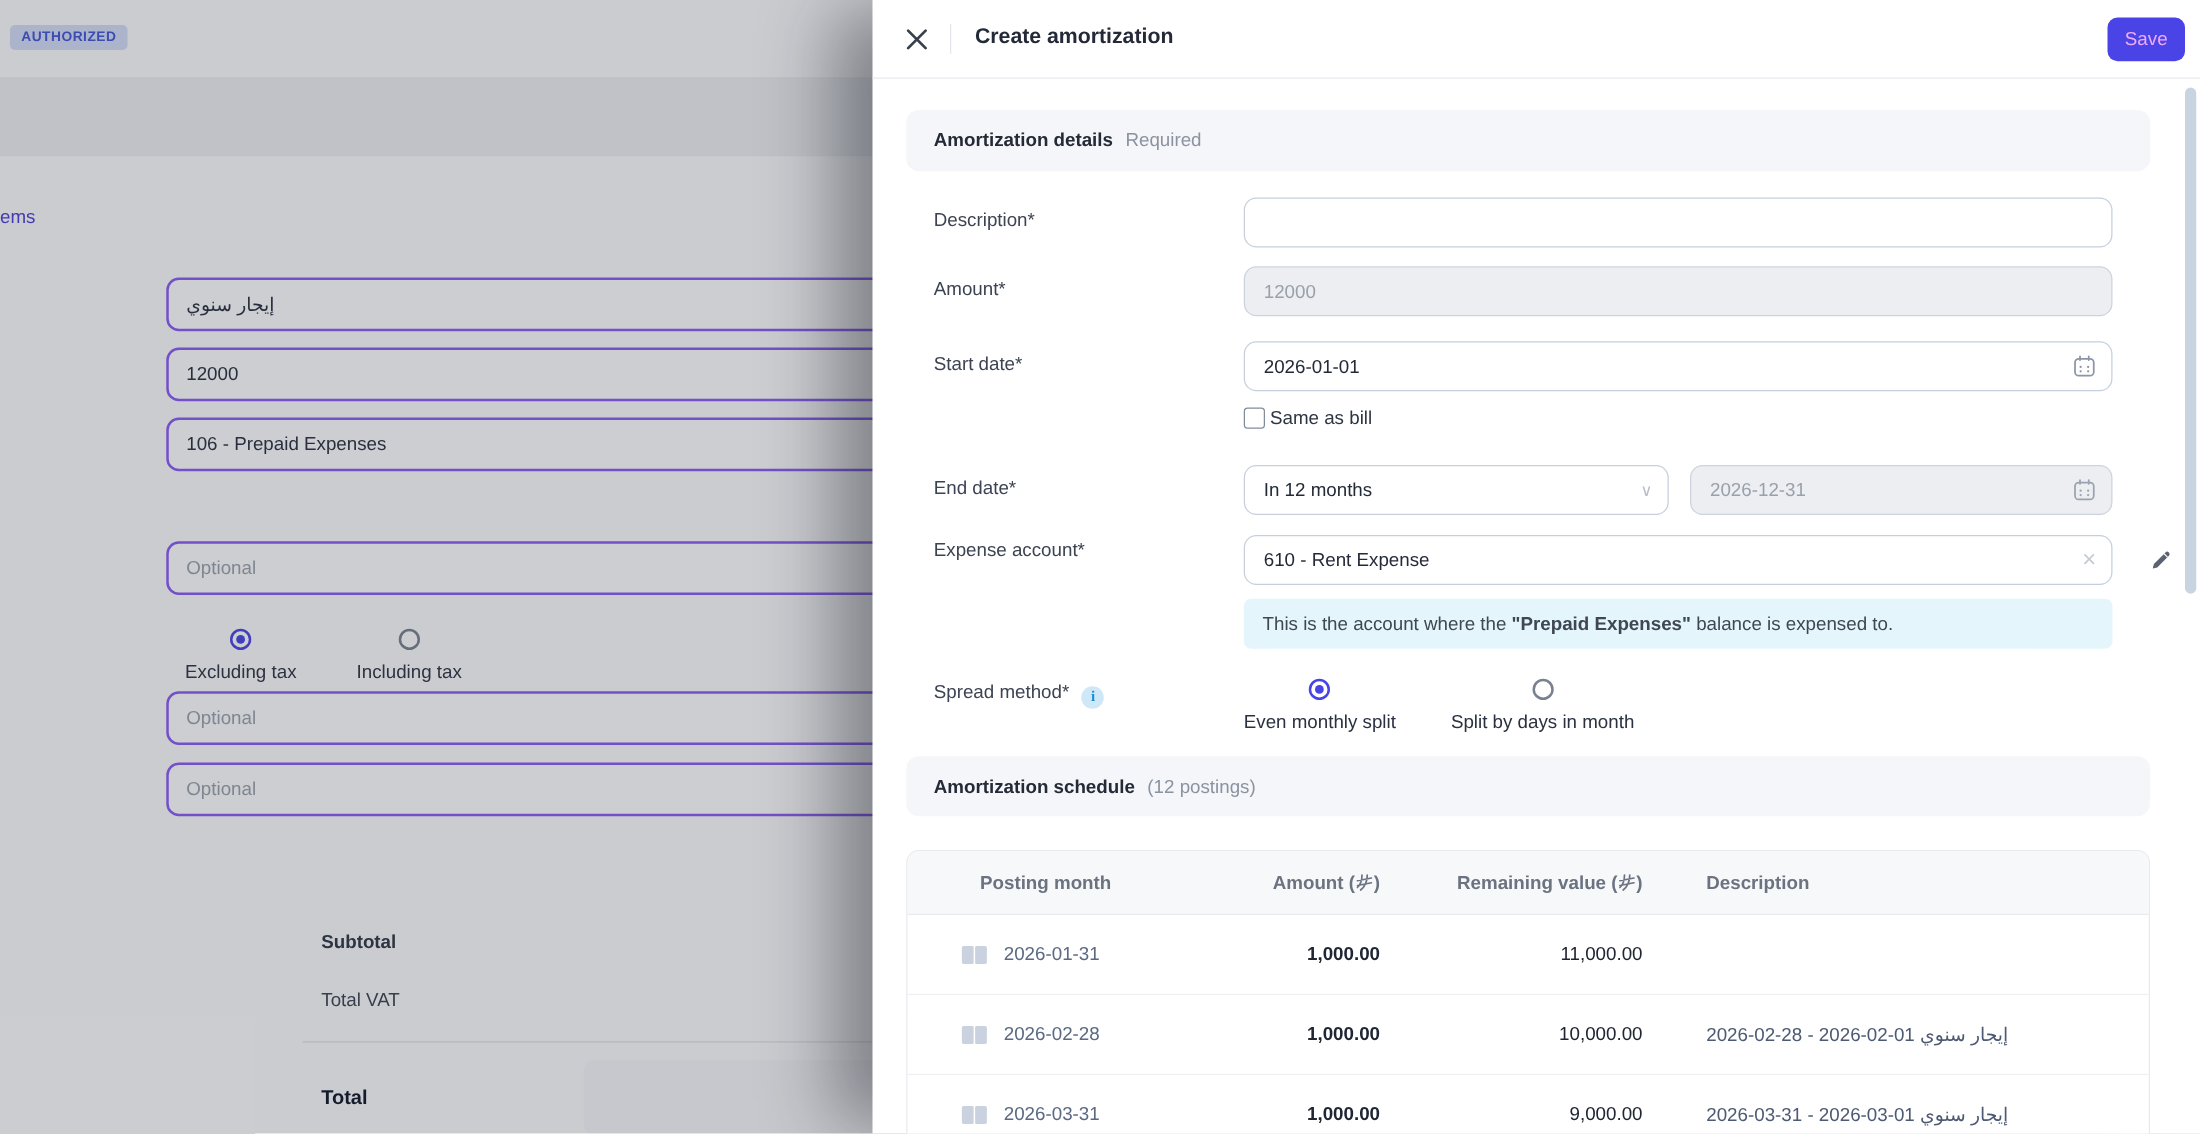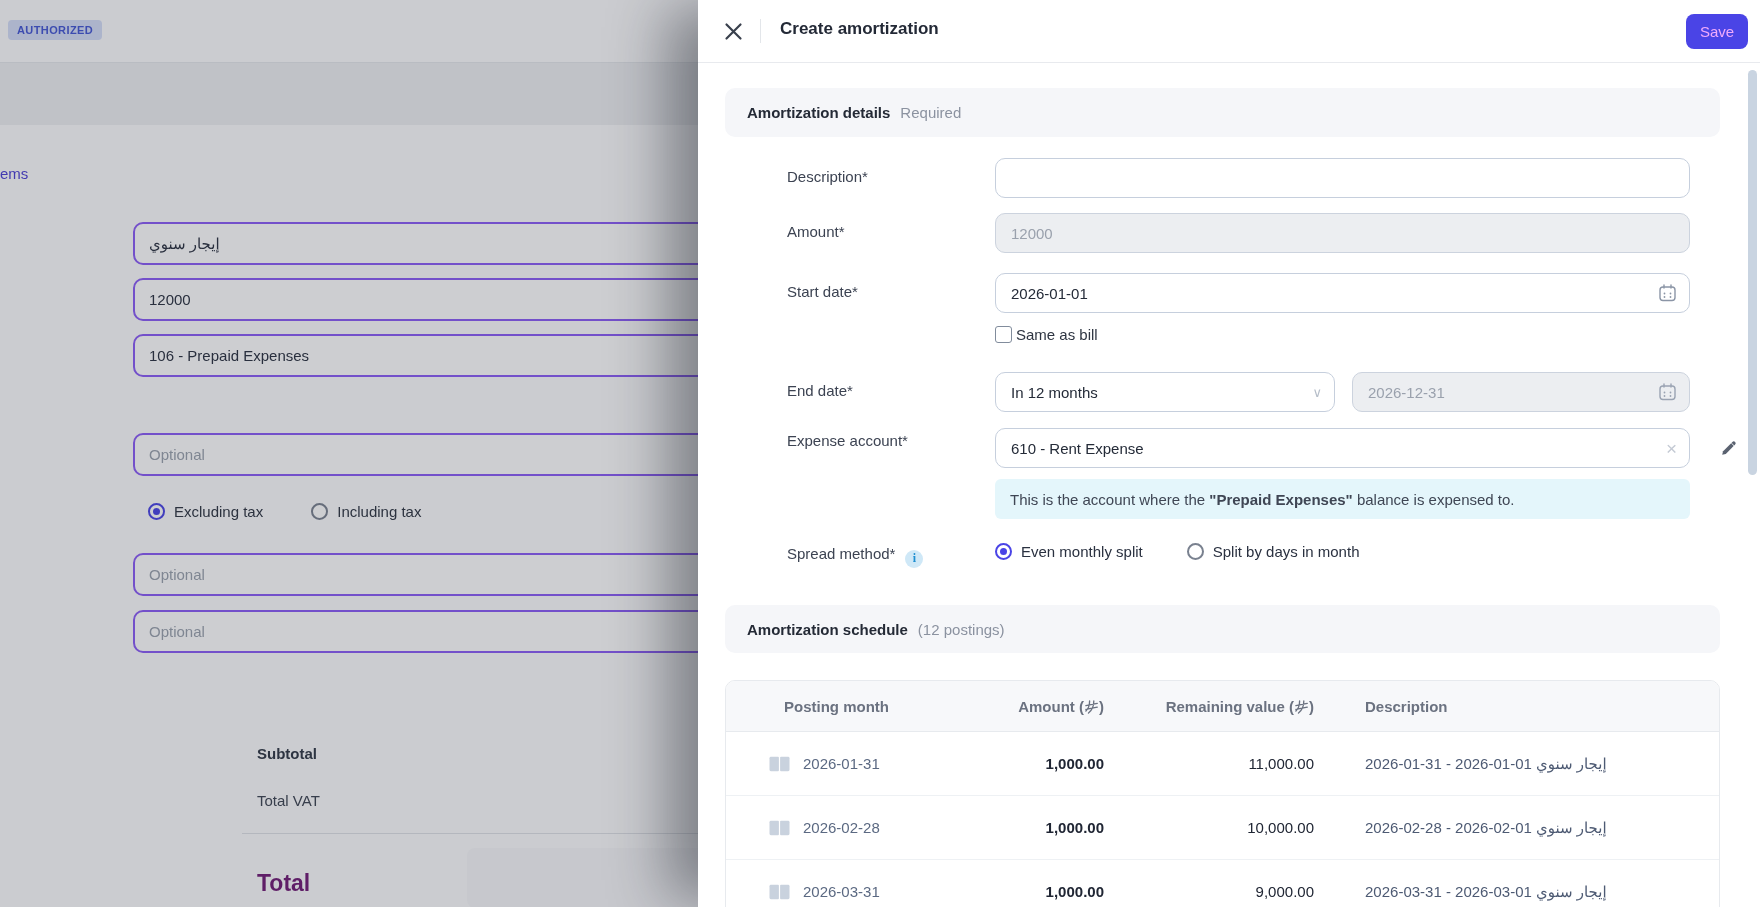--- a/index.html
+++ b/index.html
@@ -11,30 +11,30 @@
   .bg-badge{position:absolute;left:8px;top:20px;background:#d4ddf8;color:#4356d4;
     font-size:11px;font-weight:bold;letter-spacing:.4px;padding:4px 9px;border-radius:4px;}
   .bg-topline{position:absolute;left:0;top:62px;width:100%;border-top:1px solid #e6e8ec;}
   .bg-band{position:absolute;left:0;top:63px;width:100%;height:62px;background:#eef0f3;}
   .bg-link{position:absolute;left:0;top:165px;color:#4b3fd6;font-size:15px;}
   .bg-field{position:absolute;left:133px;width:645px;height:43px;background:#fff;
     border:2px solid #8b5cf6;border-radius:10px;display:flex;align-items:center;
     padding:0 14px;box-sizing:border-box;font-size:15px;color:#2a3140;}
   .bg-field .ph{color:#9aa2ae;}
   .bg-radios{position:absolute;left:148px;top:503px;display:flex;gap:48px;align-items:center;}
-  .radio-item{display:flex;align-items:center;gap:9px;font-size:15px;color:#2e3542;}
+  .radio-item{display:flex;align-items:center;gap:9px;font-size:15px;color:#2e3542;flex-direction:column;}
   .rc{width:17px;height:17px;border-radius:50%;box-sizing:border-box;background:#fff;position:relative;flex:0 0 auto;}
   .rc.sel{border:2px solid var(--accent,#4a44e6);}
   .rc.sel::after{content:"";position:absolute;left:50%;top:50%;width:7px;height:7px;margin:-3.5px 0 0 -3.5px;
     border-radius:50%;background:var(--accent,#4a44e6);}
   .rc.unsel{border:2.5px solid #79818f;}
   .bg-subtotal{position:absolute;left:257px;top:745px;font-size:15px;font-weight:bold;color:#2f3745;}
   .bg-totalvat{position:absolute;left:257px;top:792px;font-size:15px;color:#3d4452;}
   .bg-hr{position:absolute;left:242px;top:833px;width:456px;border-top:1px solid #dfe2e7;}
-  .bg-total{position:absolute;left:257px;top:870px;font-size:23px;font-weight:bold;color:#701a75;text-align:right;}
+  .bg-total{position:absolute;left:257px;top:870px;font-size:16px;font-weight:bold;color:#0f172a;text-align:right;}
   .bg-card{position:absolute;left:467px;top:848px;width:240px;height:60px;background:#f7f8fa;border-radius:8px;}
   .scrim{position:absolute;inset:0;background:rgba(38,44,56,0.23);}
 
   
   .drawer{position:absolute;left:698px;top:0;width:1062px;height:907px;background:#fff;
     box-shadow:-38px 0 55px -8px rgba(18,23,33,.42);}
   .d-header{position:relative;height:62px;border-bottom:1px solid #e8eaee;}
   .x-btn{position:absolute;left:20px;top:16px;width:30px;height:30px;border:none;background:transparent;
     cursor:pointer;display:flex;align-items:center;justify-content:center;padding:0;}
   .hdr-divider{position:absolute;left:62px;top:19px;height:24px;border-left:1px solid #e3e6ea;}
@@ -42,21 +42,21 @@
   .save-btn{position:absolute;right:12px;top:14px;width:62px;height:35px;background:var(--accent,#4a44e6);
     color:#f0abfc;font-size:15px;border:none;border-radius:8px;cursor:pointer;font-family:inherit;}
 
   .content{position:absolute;left:27px;right:40px;top:62px;bottom:0;}
   .sec-band{position:absolute;left:0;right:0;height:49px;background:#f5f6f9;border-radius:10px;
     display:flex;align-items:center;padding:0 22px;box-sizing:border-box;gap:10px;}
   .sec-title{font-size:15px;font-weight:bold;color:#242a36;}
   .sec-badge{font-size:15px;color:#8b92a0;}
 
   .frow{position:absolute;left:0;right:0;}
-  .flabel{position:absolute;left:22px;font-size:15px;color:#3c4352;margin-left:40px;}
+  .flabel{position:absolute;left:22px;font-size:15px;color:#3c4352;}
   .input{position:absolute;left:270px;right:30px;height:40px;border:1px solid #c6cfdd;border-radius:10px;
     background:#fff;display:flex;align-items:center;padding:0 15px;box-sizing:border-box;
     font-size:15px;color:#242b38;}
   .input.disabled{background:#eceef1;color:#9aa1ad;border-color:#ccd3de;}
   .icon-right{position:absolute;right:12px;top:50%;transform:translateY(-50%);display:flex;}
   .checkbox-row{display:flex;align-items:center;gap:4px;position:absolute;left:270px;}
   .cbox{width:17px;height:17px;border:1.5px solid #818c9c;border-radius:3px;background:#fff;box-sizing:border-box;}
   .cbox-label{font-size:15px;color:#2e3542;}
   .help-box{position:absolute;left:270px;right:30px;height:40px;background:#e4f6fb;border-radius:6px;
     display:flex;align-items:center;padding:0 15px;box-sizing:border-box;font-size:15px;color:#3f4654;}
@@ -271,21 +271,20 @@
             <div class="trow">
               <div class="td td1">
                 <svg width="23" height="16" viewBox="0 0 23 16">
                   <path d="M1.5 2.2 Q1.5 0.8 2.9 0.8 L10 0.8 Q10.9 0.8 10.9 1.8 L10.9 14.2 Q10.9 15.2 10 15.2 L2.9 15.2 Q1.5 15.2 1.5 13.8 Z" fill="#c9d2de"></path>
                   <path d="M21.5 2.2 Q21.5 0.8 20.1 0.8 L13 0.8 Q12.1 0.8 12.1 1.8 L12.1 14.2 Q12.1 15.2 13 15.2 L20.1 15.2 Q21.5 15.2 21.5 13.8 Z" fill="#c9d2de"></path>
                 </svg>
                 <span>2026-01-31</span>
               </div>
               <div class="td td2">1,000.00</div>
               <div class="td td3">11,000.00</div>
-              <div class="td td4"><bdi dir="rtl">إيجار سنوي 01-01-2026 - 31-01-2026</bdi></div>
             </div>
             <div class="trow">
               <div class="td td1">
                 <svg width="23" height="16" viewBox="0 0 23 16">
                   <path d="M1.5 2.2 Q1.5 0.8 2.9 0.8 L10 0.8 Q10.9 0.8 10.9 1.8 L10.9 14.2 Q10.9 15.2 10 15.2 L2.9 15.2 Q1.5 15.2 1.5 13.8 Z" fill="#c9d2de"></path>
                   <path d="M21.5 2.2 Q21.5 0.8 20.1 0.8 L13 0.8 Q12.1 0.8 12.1 1.8 L12.1 14.2 Q12.1 15.2 13 15.2 L20.1 15.2 Q21.5 15.2 21.5 13.8 Z" fill="#c9d2de"></path>
                 </svg>
                 <span>2026-02-28</span>
               </div>
               <div class="td td2">1,000.00</div>

